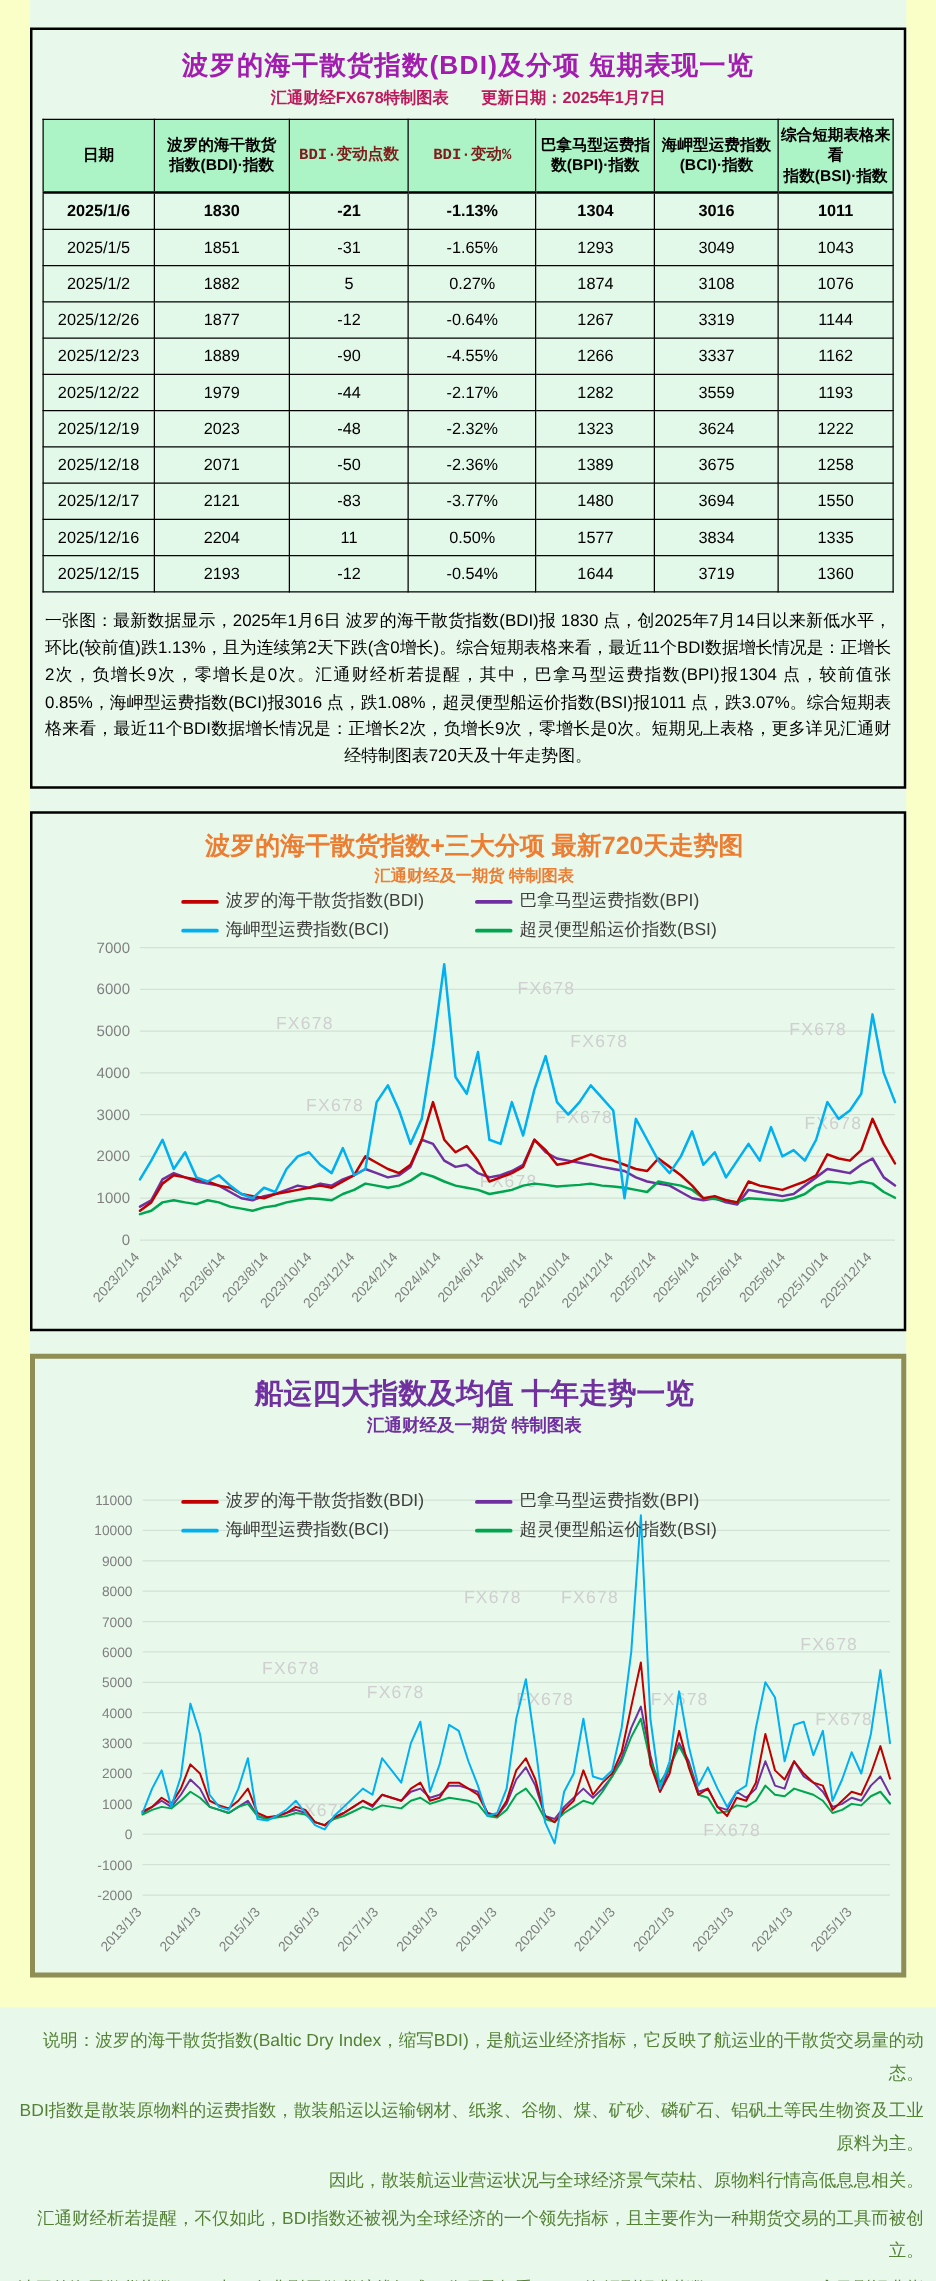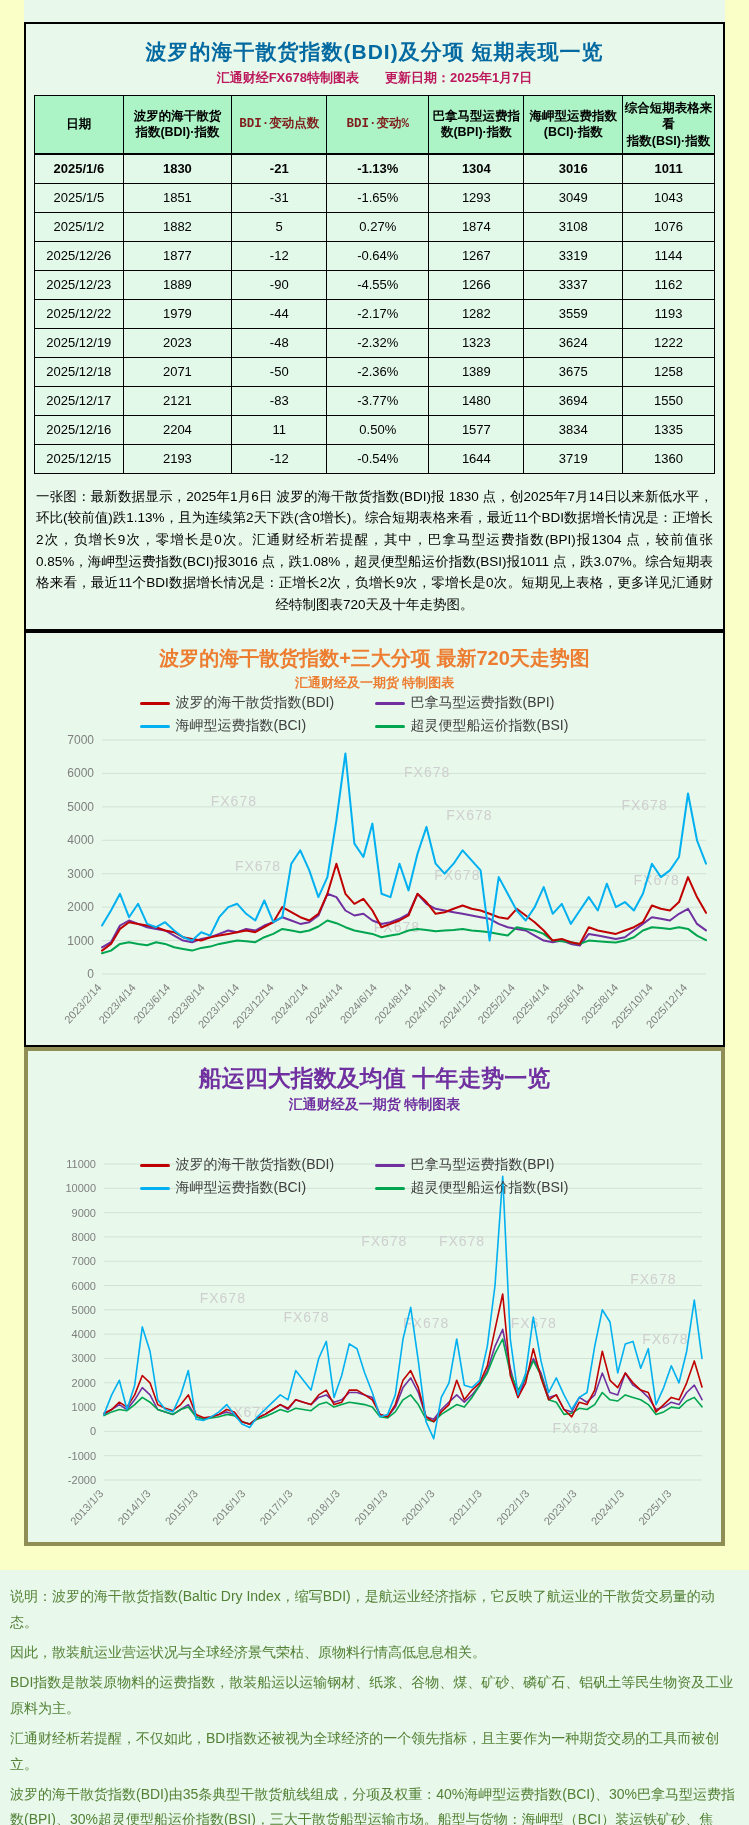--- a/index.html
+++ b/index.html
@@ -6,53 +6,53 @@
   body{
     width:749px;min-height:1825px;
     background:#FAFFC8;
     font-family:"Liberation Sans", sans-serif;
     color:#000;
   }
   .maincol{width:701px;margin:0 auto;padding-top:22px;background:#E8F8EB;}
   .panel{background:#E8F8EB;border:2px solid #000;box-sizing:border-box;}
   
   .table-panel{padding:8px 8px 6px 8px;}
-  .t-title{margin:6px 0 2px 0;text-align:center;font-size:21px;font-weight:bold;color:#0369a1;letter-spacing:1px;}
+  .t-title{margin:6px 0 2px 0;text-align:center;font-size:21px;font-weight:bold;color:#a21caf;letter-spacing:1px;}
   .t-sub{text-align:center;font-size:13px;font-weight:bold;margin:3px 0 8px 0;color:#be185d;}
   table{border-collapse:collapse;width:100%;table-layout:fixed;}
   th,td{border:1px solid #000;text-align:center;vertical-align:middle;font-size:13px;padding:4px 1px;}
   thead th{background:#ACF3C5;font-weight:bold;font-size:12.5px;line-height:1.3;white-space:pre-line;height:40px;border-bottom:2px solid #000;}
   thead th.red{color:#7f1d1d;font-family:Liberation Mono, monospace;}
   tbody td{height:20px;background:#E2F8E9;}
   tbody tr.r0 td{font-weight:bold;}
   th:nth-child(1),td:nth-child(1){width:13%;}
   th:nth-child(2),td:nth-child(2){width:16%;}
   th:nth-child(3),td:nth-child(3){width:14%;}
   th:nth-child(4),td:nth-child(4){width:15%;}
   th:nth-child(5),td:nth-child(5){width:14%;}
   th:nth-child(6),td:nth-child(6){width:14.5%;}
   th:nth-child(7),td:nth-child(7){width:13.5%;}
   .note{font-size:13.5px;line-height:1.6;margin:12px 2px 8px 2px;text-align:justify;text-align-last:center;}
   
-  .chart-panel{padding:10px 2px 6px 2px;}
+  .chart-panel{margin-top:18px;padding:10px 2px 6px 12px;}
   .c-title{margin:2px 0;text-align:center;font-size:20px;font-weight:bold;}
-  .c-sub{text-align:center;font-size:13px;font-weight:bold;margin:2px 0 0 0;font-family:Liberation Serif, serif;}
+  .c-sub{text-align:center;font-size:13px;font-weight:bold;margin:2px 0 0 0;}
   .orange{color:#ED7D31;}
   .purple{color:#7030A0;}
   .chart-wrap{position:relative;margin-top:2px;}
   .legend{position:absolute;left:50%;transform:translateX(-50%);display:grid;grid-template-columns:235px 235px;row-gap:5px;z-index:2;}
   .legend .item{display:flex;align-items:center;gap:6px;font-size:14px;color:#404040;white-space:nowrap;}
   .legend .sw{display:inline-block;width:30px;height:3px;border-radius:2px;flex:0 0 30px;}
   .lg1{top:0px;}
   .lg2{top:40px;}
   svg{display:block;}
   .olive{border:4px solid #8F8F55;}
   
   footer{position:relative;background:#E8F8EB;margin-top:24px;padding:14px 10px 46px 10px;}
-  footer p{margin:0 0 4px 0;font-size:14px;line-height:1.85;color:#538135;}
+  footer p{margin:0 0 4px 0;font-size:14px;line-height:1.85;color:#538135;text-align:right;}
 </style>
 </head>
 <body>
 
 <div class="maincol">
 
   <section class="panel table-panel">
     <h1 class="t-title">波罗的海干散货指数(BDI)及分项  短期表现一览</h1>
     <div class="t-sub">汇通财经FX678特制图表　　更新日期：2025年1月7日</div>
     <table>
@@ -345,19 +345,19 @@
           </g>
         </svg>
     </div>
   </section>
 
 </div>
 
 <footer>
   <div id="footer-lines">
       <p>说明：波罗的海干散货指数(Baltic Dry Index，缩写BDI)，是航运业经济指标，它反映了航运业的干散货交易量的动态。</p>
+      <p>BDI指数是散装原物料的运费指数，散装船运以运输钢材、纸浆、谷物、煤、矿砂、磷矿石、铝矾土等民生物资及工业原料为主。</p>
       <p>因此，散装航运业营运状况与全球经济景气荣枯、原物料行情高低息息相关。</p>
-      <p>BDI指数是散装原物料的运费指数，散装船运以运输钢材、纸浆、谷物、煤、矿砂、磷矿石、铝矾土等民生物资及工业原料为主。</p>
       <p>汇通财经析若提醒，不仅如此，BDI指数还被视为全球经济的一个领先指标，且主要作为一种期货交易的工具而被创立。</p>
       <p>波罗的海干散货指数(BDI)由35条典型干散货航线组成，分项及权重：40%海岬型运费指数(BCI)、30%巴拿马型运费指数(BPI)、30%超灵便型船运价指数(BSI)，三大干散货船型运输市场。船型与货物：海岬型（BCI）装运铁矿砂、焦煤、磷矿石等工业原料；巴拿马(BPI)装运民生物资及谷物等大宗物资；超灵便型(BSI)装运磷肥、碳酸钾、木屑、水泥等。铁矿砂与煤为干散货最大宗商品，因此走势常与BDI相关。（注：干散货是指不加包装的块状、颗粒状、粉末状的货物。）</p>
     </div>
 
 </footer>
 
 </body></html>

